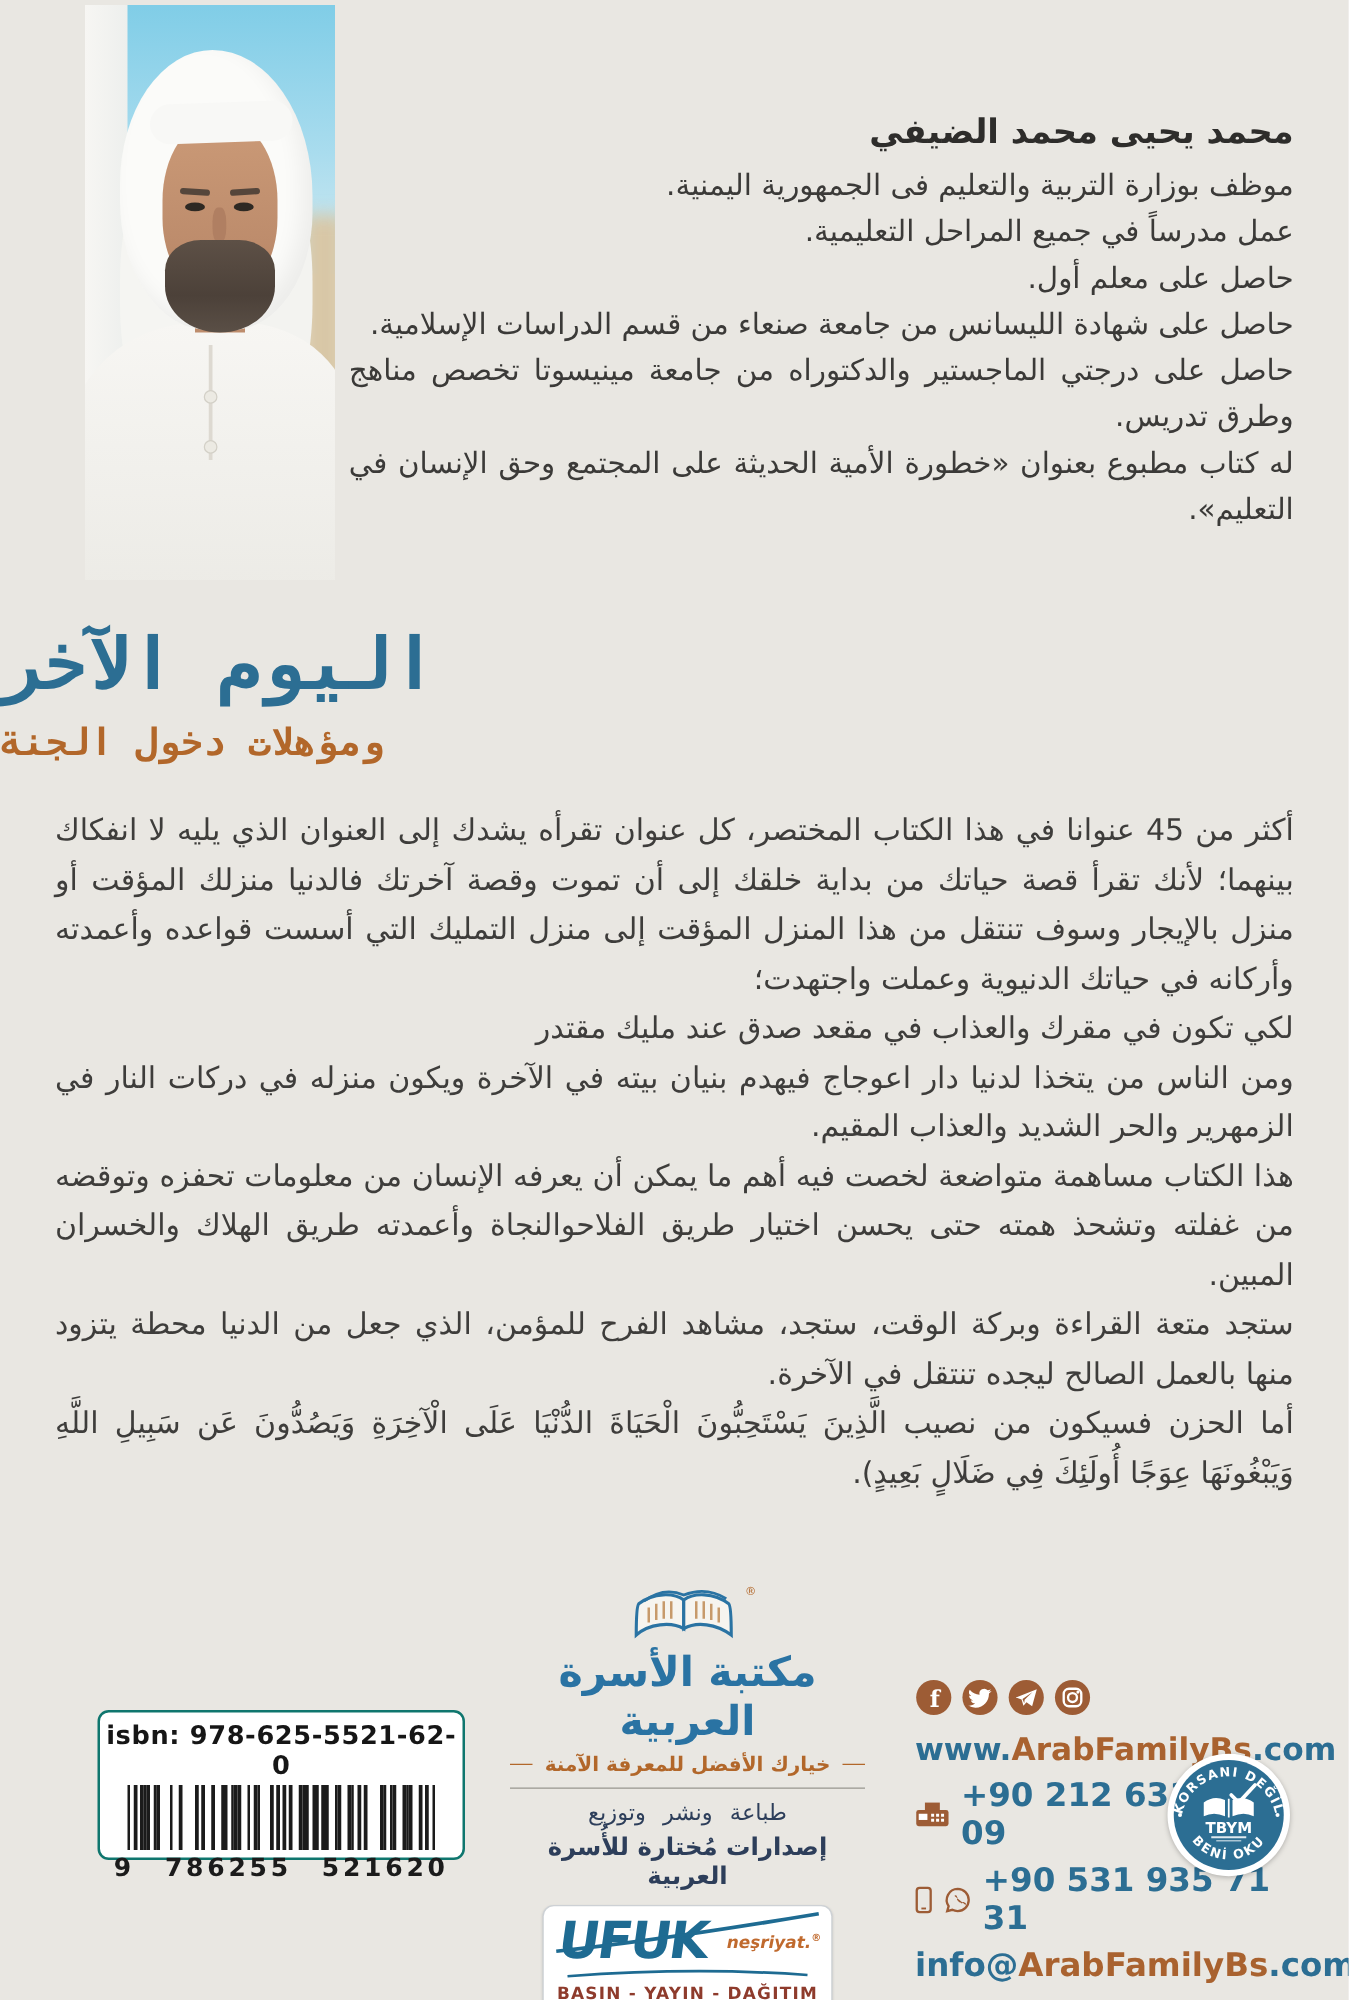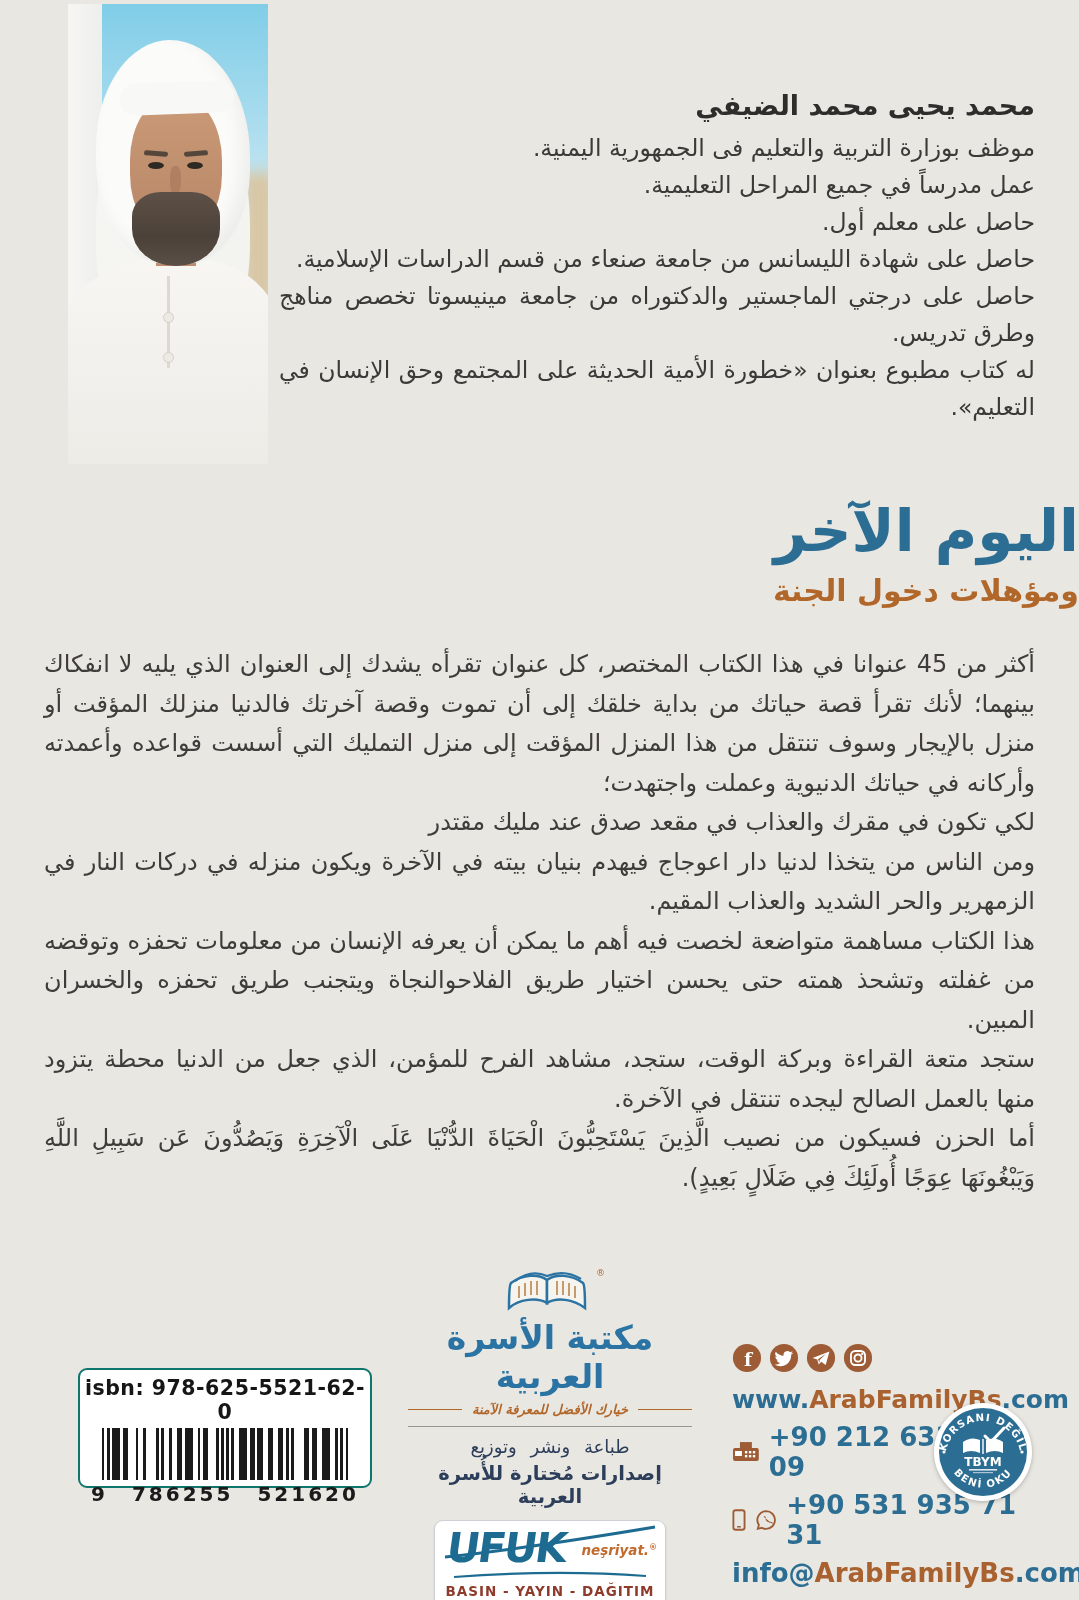--- a/index.html
+++ b/index.html
@@ -39,21 +39,21 @@
   .ph-collar{position:absolute;left:99px;top:272px;width:3px;height:92px;background:#ddd9d1;}
   .ph-btn{position:absolute;width:9px;height:9px;border-radius:50%;background:#eceae3;border:1px solid #d3d0c7;}
   .ph-btn.b1{left:95px;top:308px;} .ph-btn.b2{left:95px;top:348px;}
 
   
   .bio{position:absolute;top:90px;right:44px;width:756px;direction:rtl;}
   .bio-name{font-size:27px;font-weight:bold;color:#2e2d2b;margin:0 0 9px;text-align:right;}
   .bio-line{font-size:23.5px;line-height:37px;color:#3b3a38;text-align:justify;text-align-last:right;}
 
   
-  .title-blk{position:absolute;top:497px;left:0;width:100%;text-align:right;}
+  .title-blk{position:absolute;top:497px;left:0;width:100%;text-align:left;font-family:Liberation Mono, monospace;}
   .title-main{margin:0;font-size:58px;font-weight:bold;color:#2c6e93;}
   .title-sub{margin:8px 0 0;font-size:30px;font-weight:bold;color:#b2672a;}
 
   
   .body-blk{position:absolute;top:645px;right:44px;left:44px;direction:rtl;
             font-size:24px;line-height:39.5px;color:#3e3d3b;text-align:justify;text-align-last:right;}
   .body-blk p{margin:0;}
 
   
   .isbn-box{position:absolute;left:78px;top:1368px;width:294px;height:120px;background:#ffffff;
@@ -64,21 +64,21 @@
   .barcode i.bar{background:#1b1b1b;}
   .barcode i.gap{background:transparent;}
   .bc-digits{display:flex;justify-content:center;gap:24px;font-size:20px;font-weight:bold;
              color:#1b1b1b;letter-spacing:3px;margin-top:2px;}
 
   
   .pub{position:absolute;left:408px;top:1266px;width:284px;text-align:center;}
   .pub-name{font-size:33px;font-weight:bold;color:#2a73a3;margin-top:2px;direction:rtl;}
   .tagline{display:flex;align-items:center;gap:10px;margin-top:6px;color:#b2672a;direction:rtl;}
   .tag-rule{flex:1;height:1px;background:#b2672a;}
-  .tag-text{font-size:13px;font-weight:bold;white-space:nowrap;font-style:italic;}
+  .tag-text{font-size:16px;font-weight:bold;white-space:nowrap;}
   .pub-div{height:1px;background:#98978f;margin-top:9px;}
   .pub-l1{font-size:18px;font-weight:normal;color:#2d3e5a;margin-top:9px;word-spacing:8px;direction:rtl;}
   .pub-l2{font-size:19.5px;font-weight:bold;color:#2d3e5a;margin-top:5px;direction:rtl;}
   .ufuk-box{margin:12px auto 0;width:214px;background:#fff;border:1px solid #cdd1d5;border-radius:9px;
             padding:4px 8px 8px;box-shadow:0 1px 2px rgba(0,0,0,.12);}
   .ufuk-row{position:relative;height:46px;text-align:left;}
   .ufuk-word{display:inline-block;font-size:41px;font-weight:bold;color:#1e6b92;line-height:46px;
              transform:skewX(-8deg);letter-spacing:-2px;margin-left:4px;}
   .ufuk-suffix{position:absolute;right:0;top:17px;font-size:13.5px;font-style:italic;font-weight:bold;color:#c06a2e;}
   .ufuk-suffix sup{font-size:8px;}
@@ -139,21 +139,21 @@
 
   <div class="title-blk">
     <h1 class="title-main">اليوم الآخر</h1>
     <div class="title-sub">ومؤهلات دخول الجنة</div>
   </div>
 
   <section class="body-blk">
     <p>أكثر من 45 عنوانا في هذا الكتاب المختصر، كل عنوان تقرأه يشدك إلى العنوان الذي يليه لا انفكاك بينهما؛ لأنك تقرأ قصة حياتك من بداية خلقك إلى أن تموت وقصة آخرتك فالدنيا منزلك المؤقت أو منزل بالإيجار وسوف تنتقل من هذا المنزل المؤقت إلى منزل التمليك التي أسست قواعده وأعمدته وأركانه في حياتك الدنيوية وعملت واجتهدت؛</p>
     <p>لكي تكون في مقرك والعذاب في مقعد صدق عند مليك مقتدر</p>
     <p>ومن الناس من يتخذا لدنيا دار اعوجاج فيهدم بنيان بيته في الآخرة ويكون منزله في دركات النار في الزمهرير والحر الشديد والعذاب المقيم.</p>
-    <p>هذا الكتاب مساهمة متواضعة لخصت فيه أهم ما يمكن أن يعرفه الإنسان من معلومات تحفزه وتوقضه من غفلته وتشحذ همته حتى يحسن اختيار طريق الفلاحوالنجاة ويتجنب طريق تحفزه والخسران المبين.</p>
+    <p>هذا الكتاب مساهمة متواضعة لخصت فيه أهم ما يمكن أن يعرفه الإنسان من معلومات تحفزه وتوقضه من غفلته وتشحذ همته حتى يحسن اختيار طريق الفلاحوالنجاة وأعمدته طريق الهلاك والخسران المبين.</p>
     <p>ستجد متعة القراءة وبركة الوقت، ستجد، مشاهد الفرح للمؤمن، الذي جعل من الدنيا محطة يتزود منها بالعمل الصالح ليجده تنتقل في الآخرة.</p>
     <p>أما الحزن فسيكون من نصيب الَّذِينَ يَسْتَحِبُّونَ الْحَيَاةَ الدُّنْيَا عَلَى الْآخِرَةِ وَيَصُدُّونَ عَن سَبِيلِ اللَّهِ وَيَبْغُونَهَا عِوَجًا أُولَئِكَ فِي ضَلَالٍ بَعِيدٍ).</p>
   </section>
 
   <div class="isbn-box">
     <div class="isbn-label">isbn: 978-625-5521-62-0</div>
     <div class="barcode">
         <i class="bar"></i>
         <i class="gap"></i>
         <i class="bar"></i>

